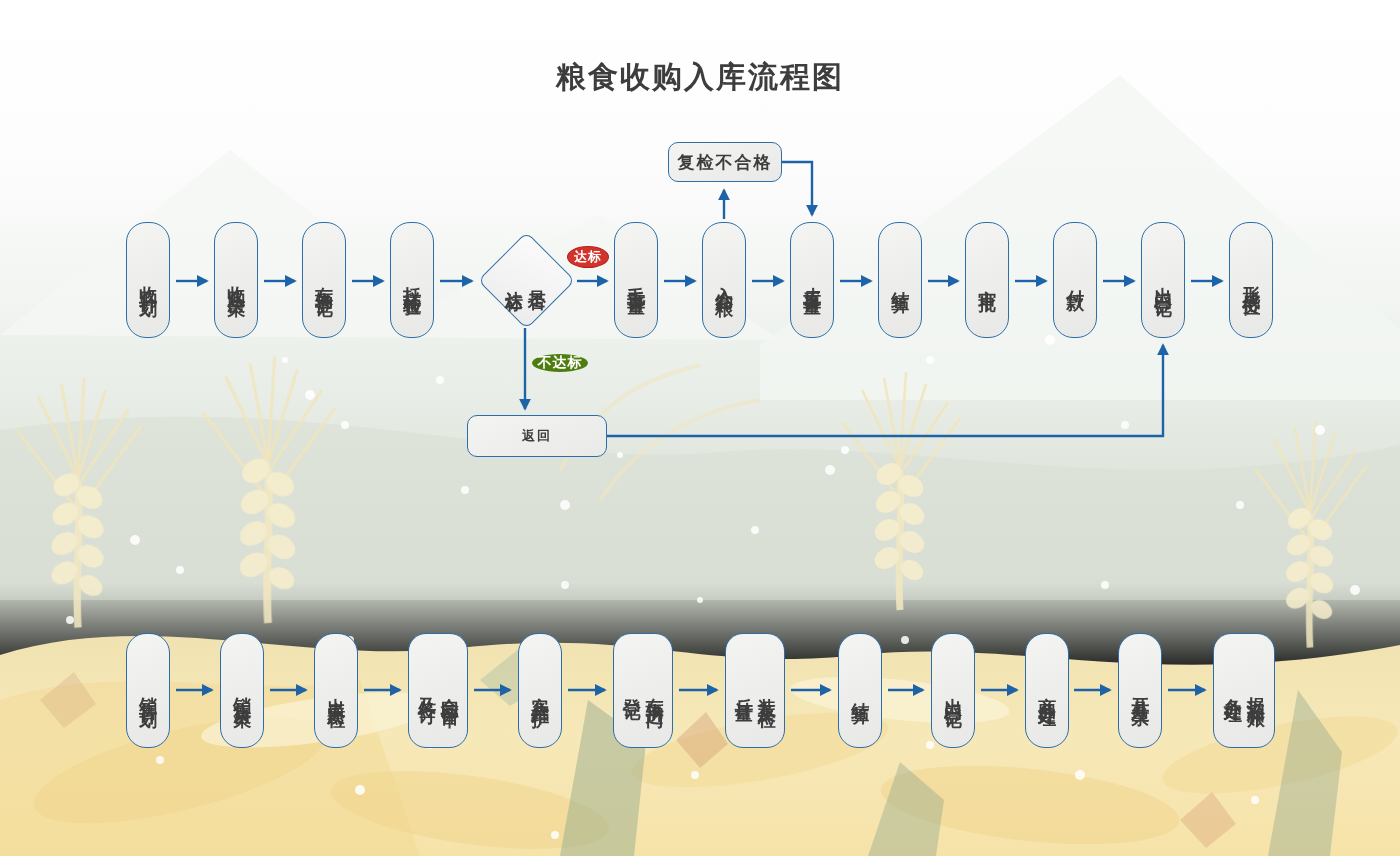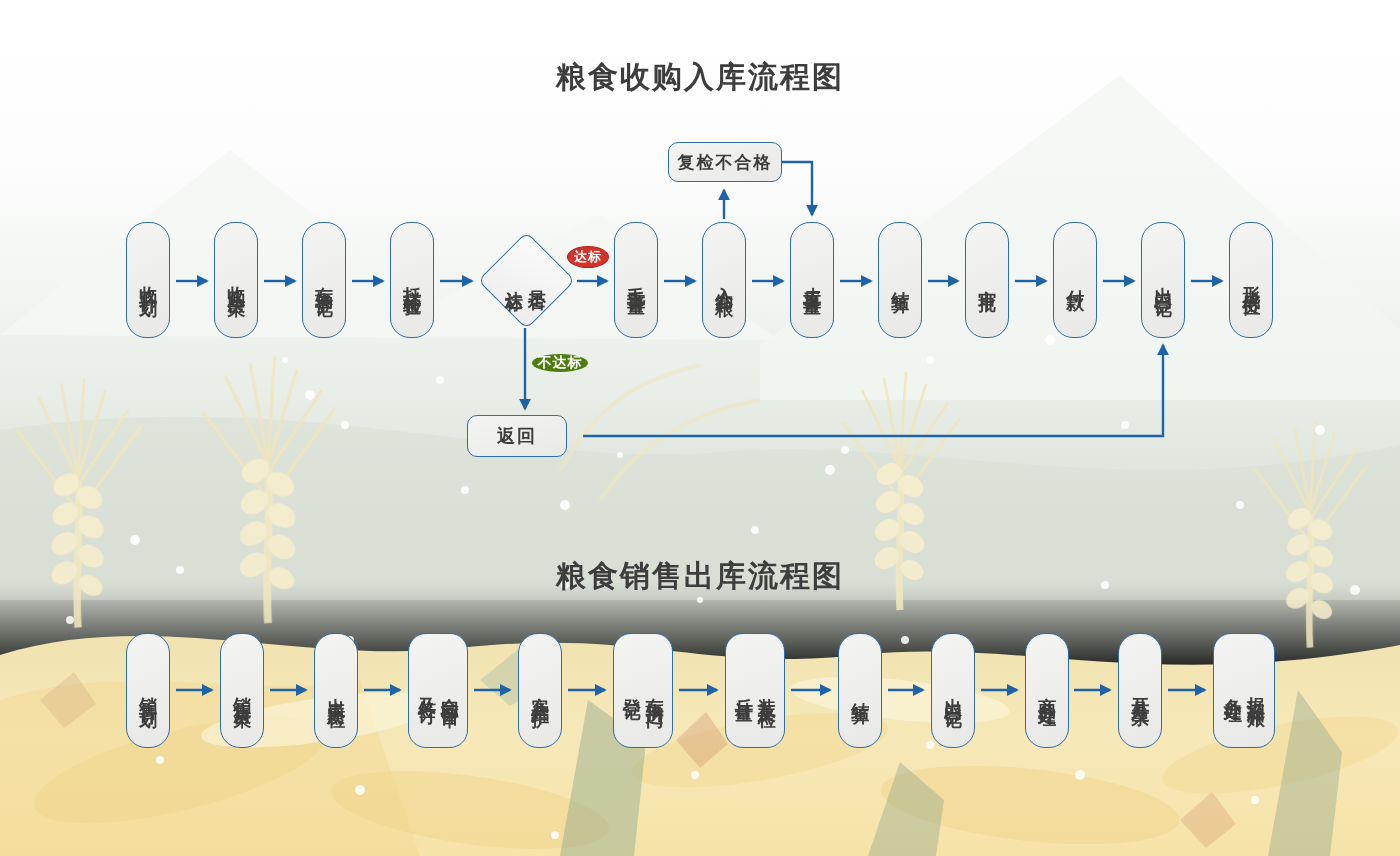--- a/index.html
+++ b/index.html
@@ -171,21 +171,20 @@
       <line x1="679" y1="690" x2="717" y2="690" marker-end="url(#ah)"></line>
       <line x1="791" y1="690" x2="830" y2="690" marker-end="url(#ah)"></line>
       <line x1="888" y1="690" x2="923" y2="690" marker-end="url(#ah)"></line>
       <line x1="981" y1="690" x2="1017" y2="690" marker-end="url(#ah)"></line>
       <line x1="1074" y1="690" x2="1110" y2="690" marker-end="url(#ah)"></line>
       <line x1="1168" y1="690" x2="1205" y2="690" marker-end="url(#ah)"></line>
     </g>
   </svg>
 
   <h1 class="title" style="top:57px;">粮食收购入库流程图</h1>
-  <h1 class="title" style="top:556px;">粮食销售出库流程图</h1>
 
   <div class="node" style="left:126px;top:222px;width:44px;height:116px;">
     <div class="cols">
         <span class="vt">收购计划</span>
       </div>
   </div>
   <div class="node" style="left:214px;top:222px;width:44px;height:116px;">
     <div class="cols">
         <span class="vt">收购决策</span>
       </div>
@@ -247,21 +246,21 @@
         <span class="vt">出门登记</span>
       </div>
   </div>
   <div class="node" style="left:1229px;top:222px;width:44px;height:116px;">
     <div class="cols">
         <span class="vt">形成货位</span>
       </div>
   </div>
 
   <div class="hnode" style="left:668px;top:142px;width:114px;height:40px;border-radius:10px;">复检不合格</div>
-  <div class="hnode" style="left:467px;top:415px;width:100px;height:42px;font-size:18px;">返回</div>
+  <div class="hnode" style="left:467px;top:415px;width:140px;height:42px;font-size:13px;">返回</div>
 
   <div class="node" style="left:126px;top:633px;width:44px;height:115px;">
     <div class="cols">
         <span class="vt">销售计划</span>
       </div>
   </div>
   <div class="node" style="left:220px;top:633px;width:44px;height:115px;">
     <div class="cols">
         <span class="vt">销售决策</span>
       </div>

